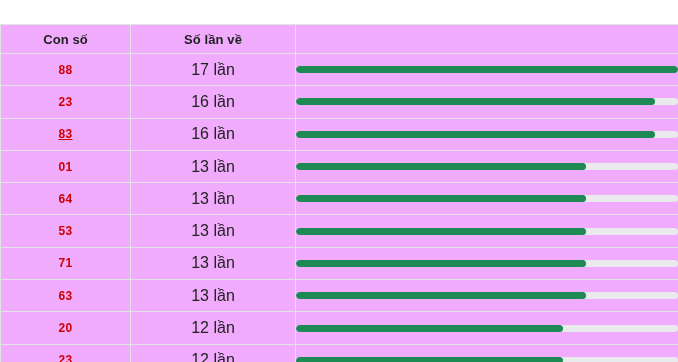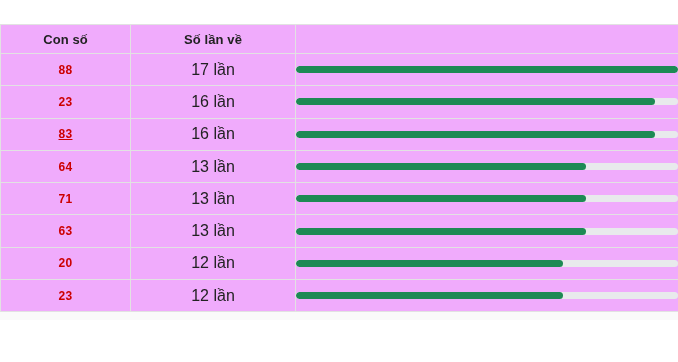--- a/index.html
+++ b/index.html
@@ -124,21 +124,39 @@
       <tr>
         <td class="cell-number" style="color: rgb(204, 0, 0); text-decoration: underline;">83</td>
         <td class="cell-count">16 lần</td>
         <td class="cell-bar">
           <div class="bar-track" style="background: rgb(232, 234, 236);">
             <div class="bar-fill" style="width: 94%; background: rgb(29, 138, 84);"></div>
           </div>
         </td>
       </tr>
       <tr>
+        <td class="cell-number" style="color: rgb(204, 0, 0);">01</td>
+        <td class="cell-count">13 lần</td>
+        <td class="cell-bar">
+          <div class="bar-track" style="background: rgb(232, 234, 236);">
+            <div class="bar-fill" style="width: 76%; background: rgb(29, 138, 84);"></div>
+          </div>
+        </td>
+      </tr>
+      <tr>
         <td class="cell-number" style="color: rgb(204, 0, 0);">64</td>
+        <td class="cell-count">13 lần</td>
+        <td class="cell-bar">
+          <div class="bar-track" style="background: rgb(232, 234, 236);">
+            <div class="bar-fill" style="width: 76%; background: rgb(29, 138, 84);"></div>
+          </div>
+        </td>
+      </tr>
+      <tr>
+        <td class="cell-number" style="color: rgb(204, 0, 0);">53</td>
         <td class="cell-count">13 lần</td>
         <td class="cell-bar">
           <div class="bar-track" style="background: rgb(232, 234, 236);">
             <div class="bar-fill" style="width: 76%; background: rgb(29, 138, 84);"></div>
           </div>
         </td>
       </tr>
       <tr>
         <td class="cell-number" style="color: rgb(204, 0, 0);">71</td>
         <td class="cell-count">13 lần</td>

